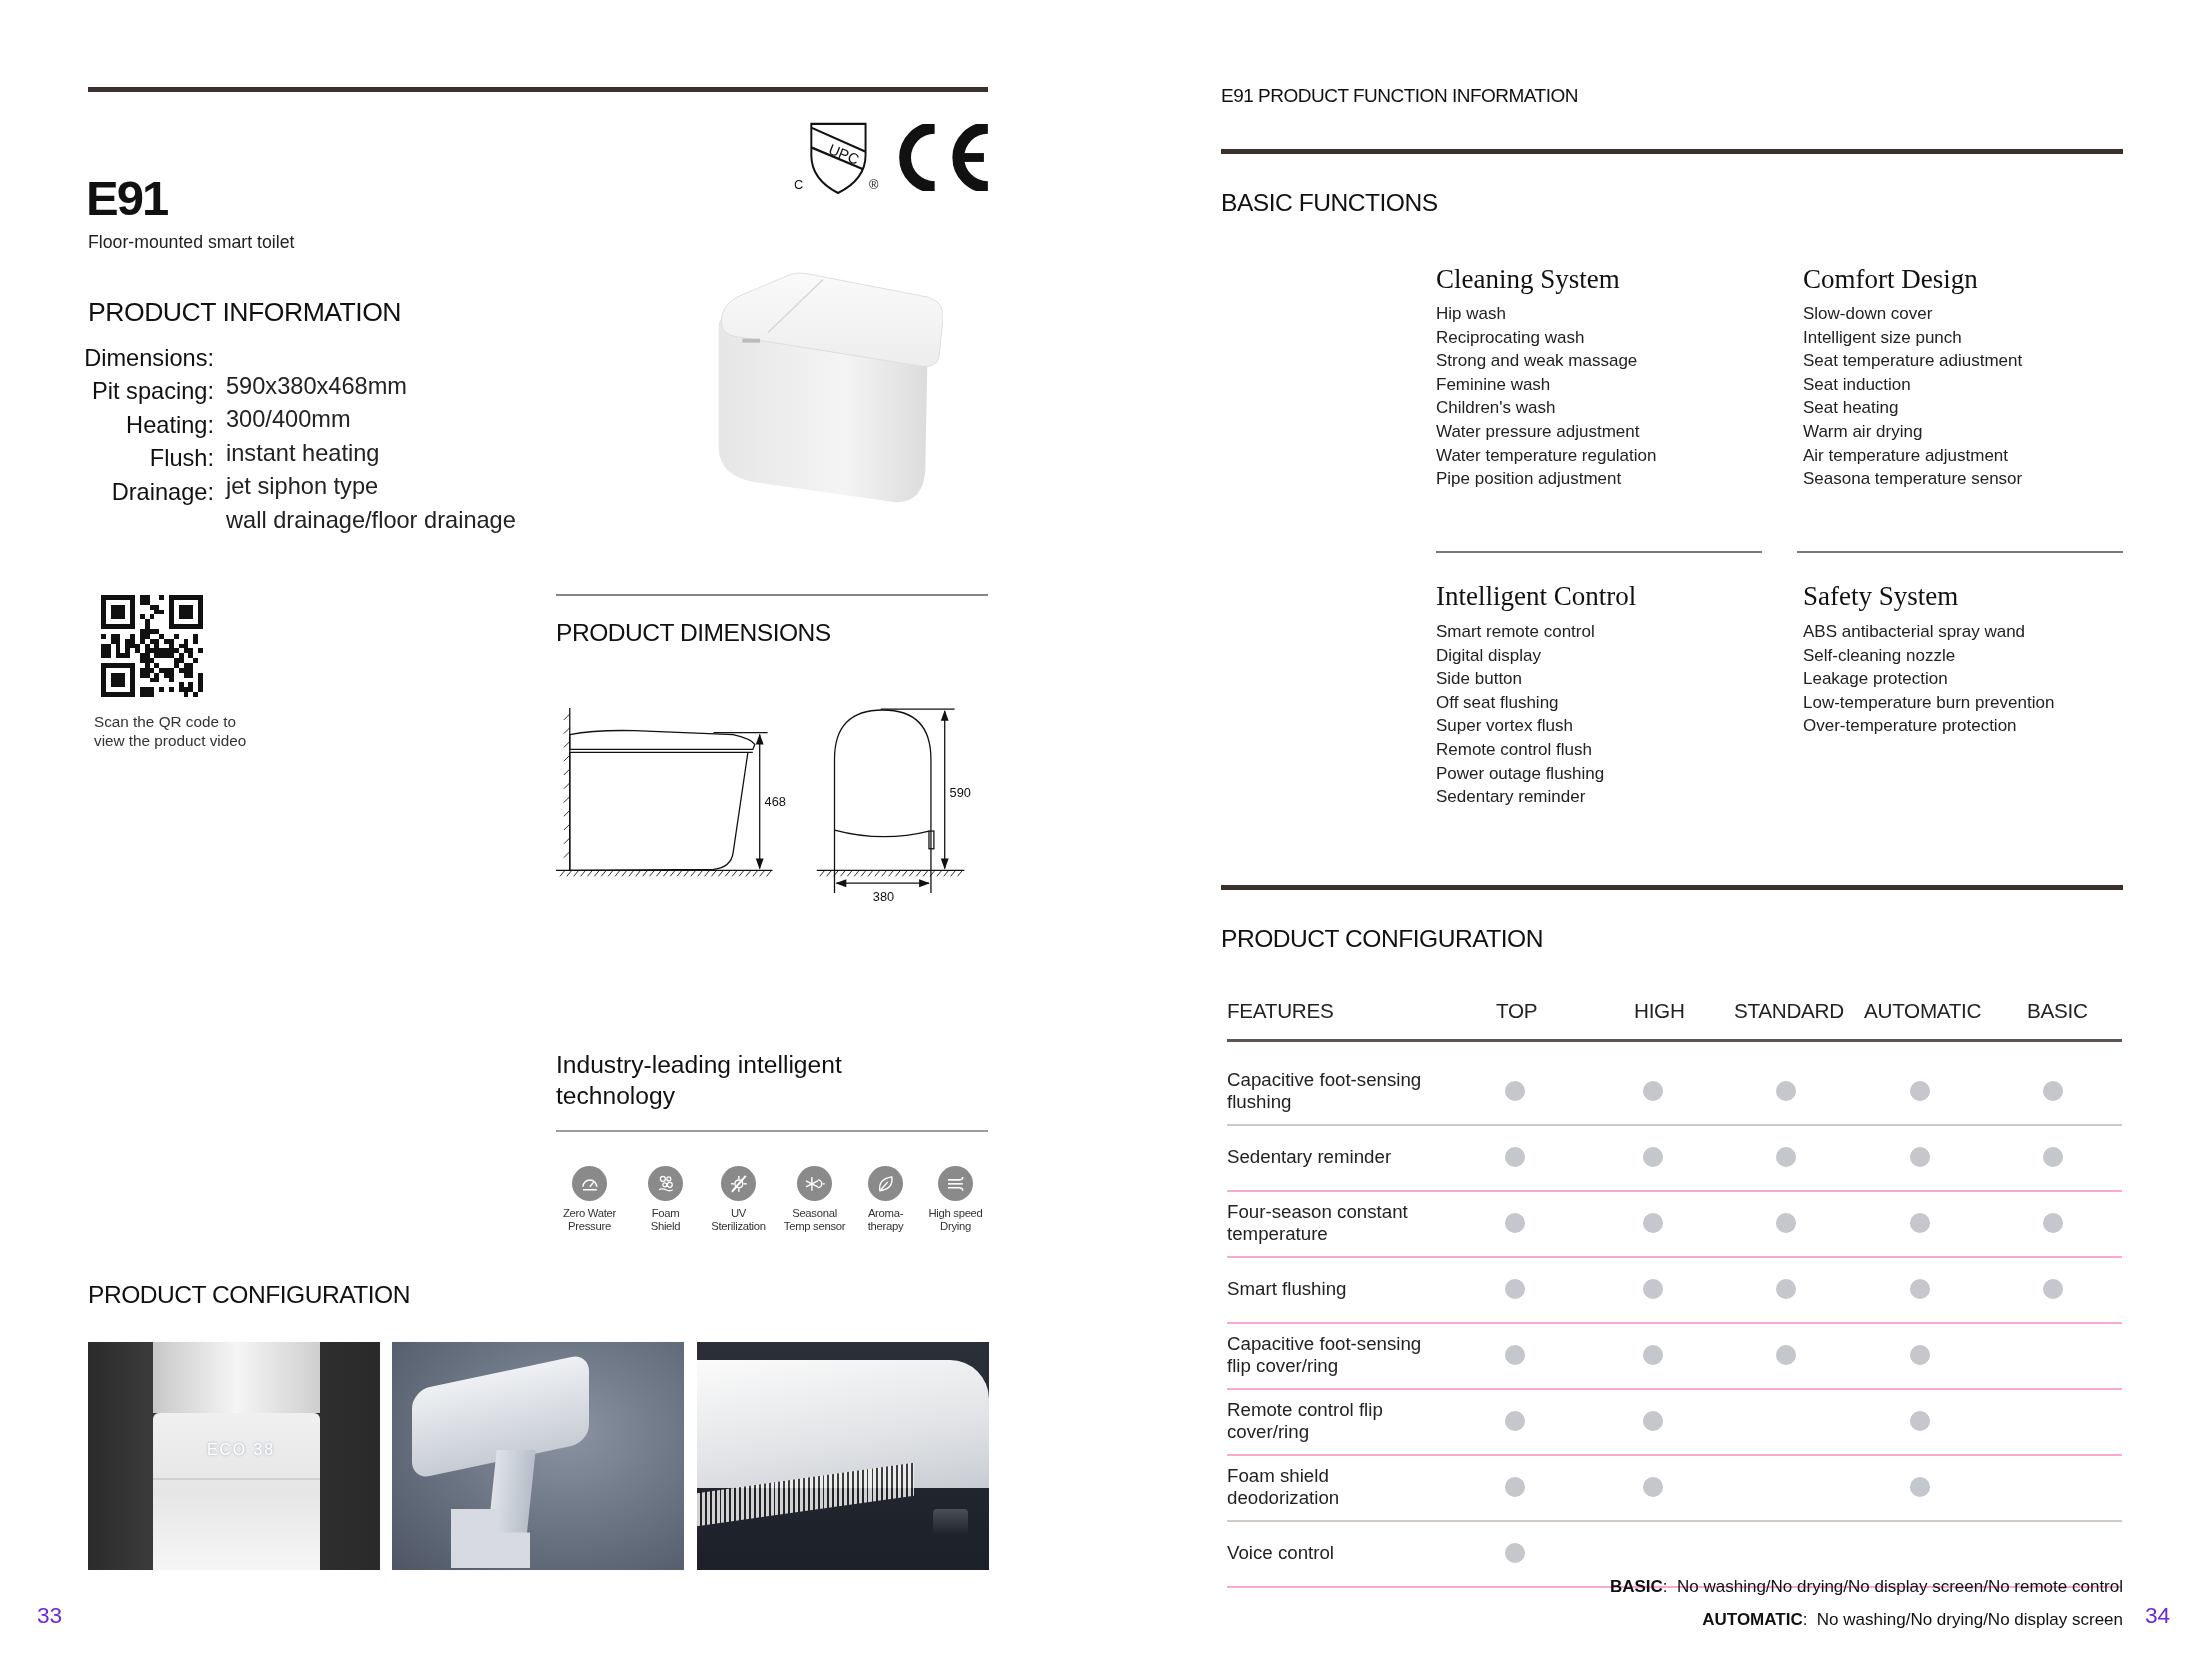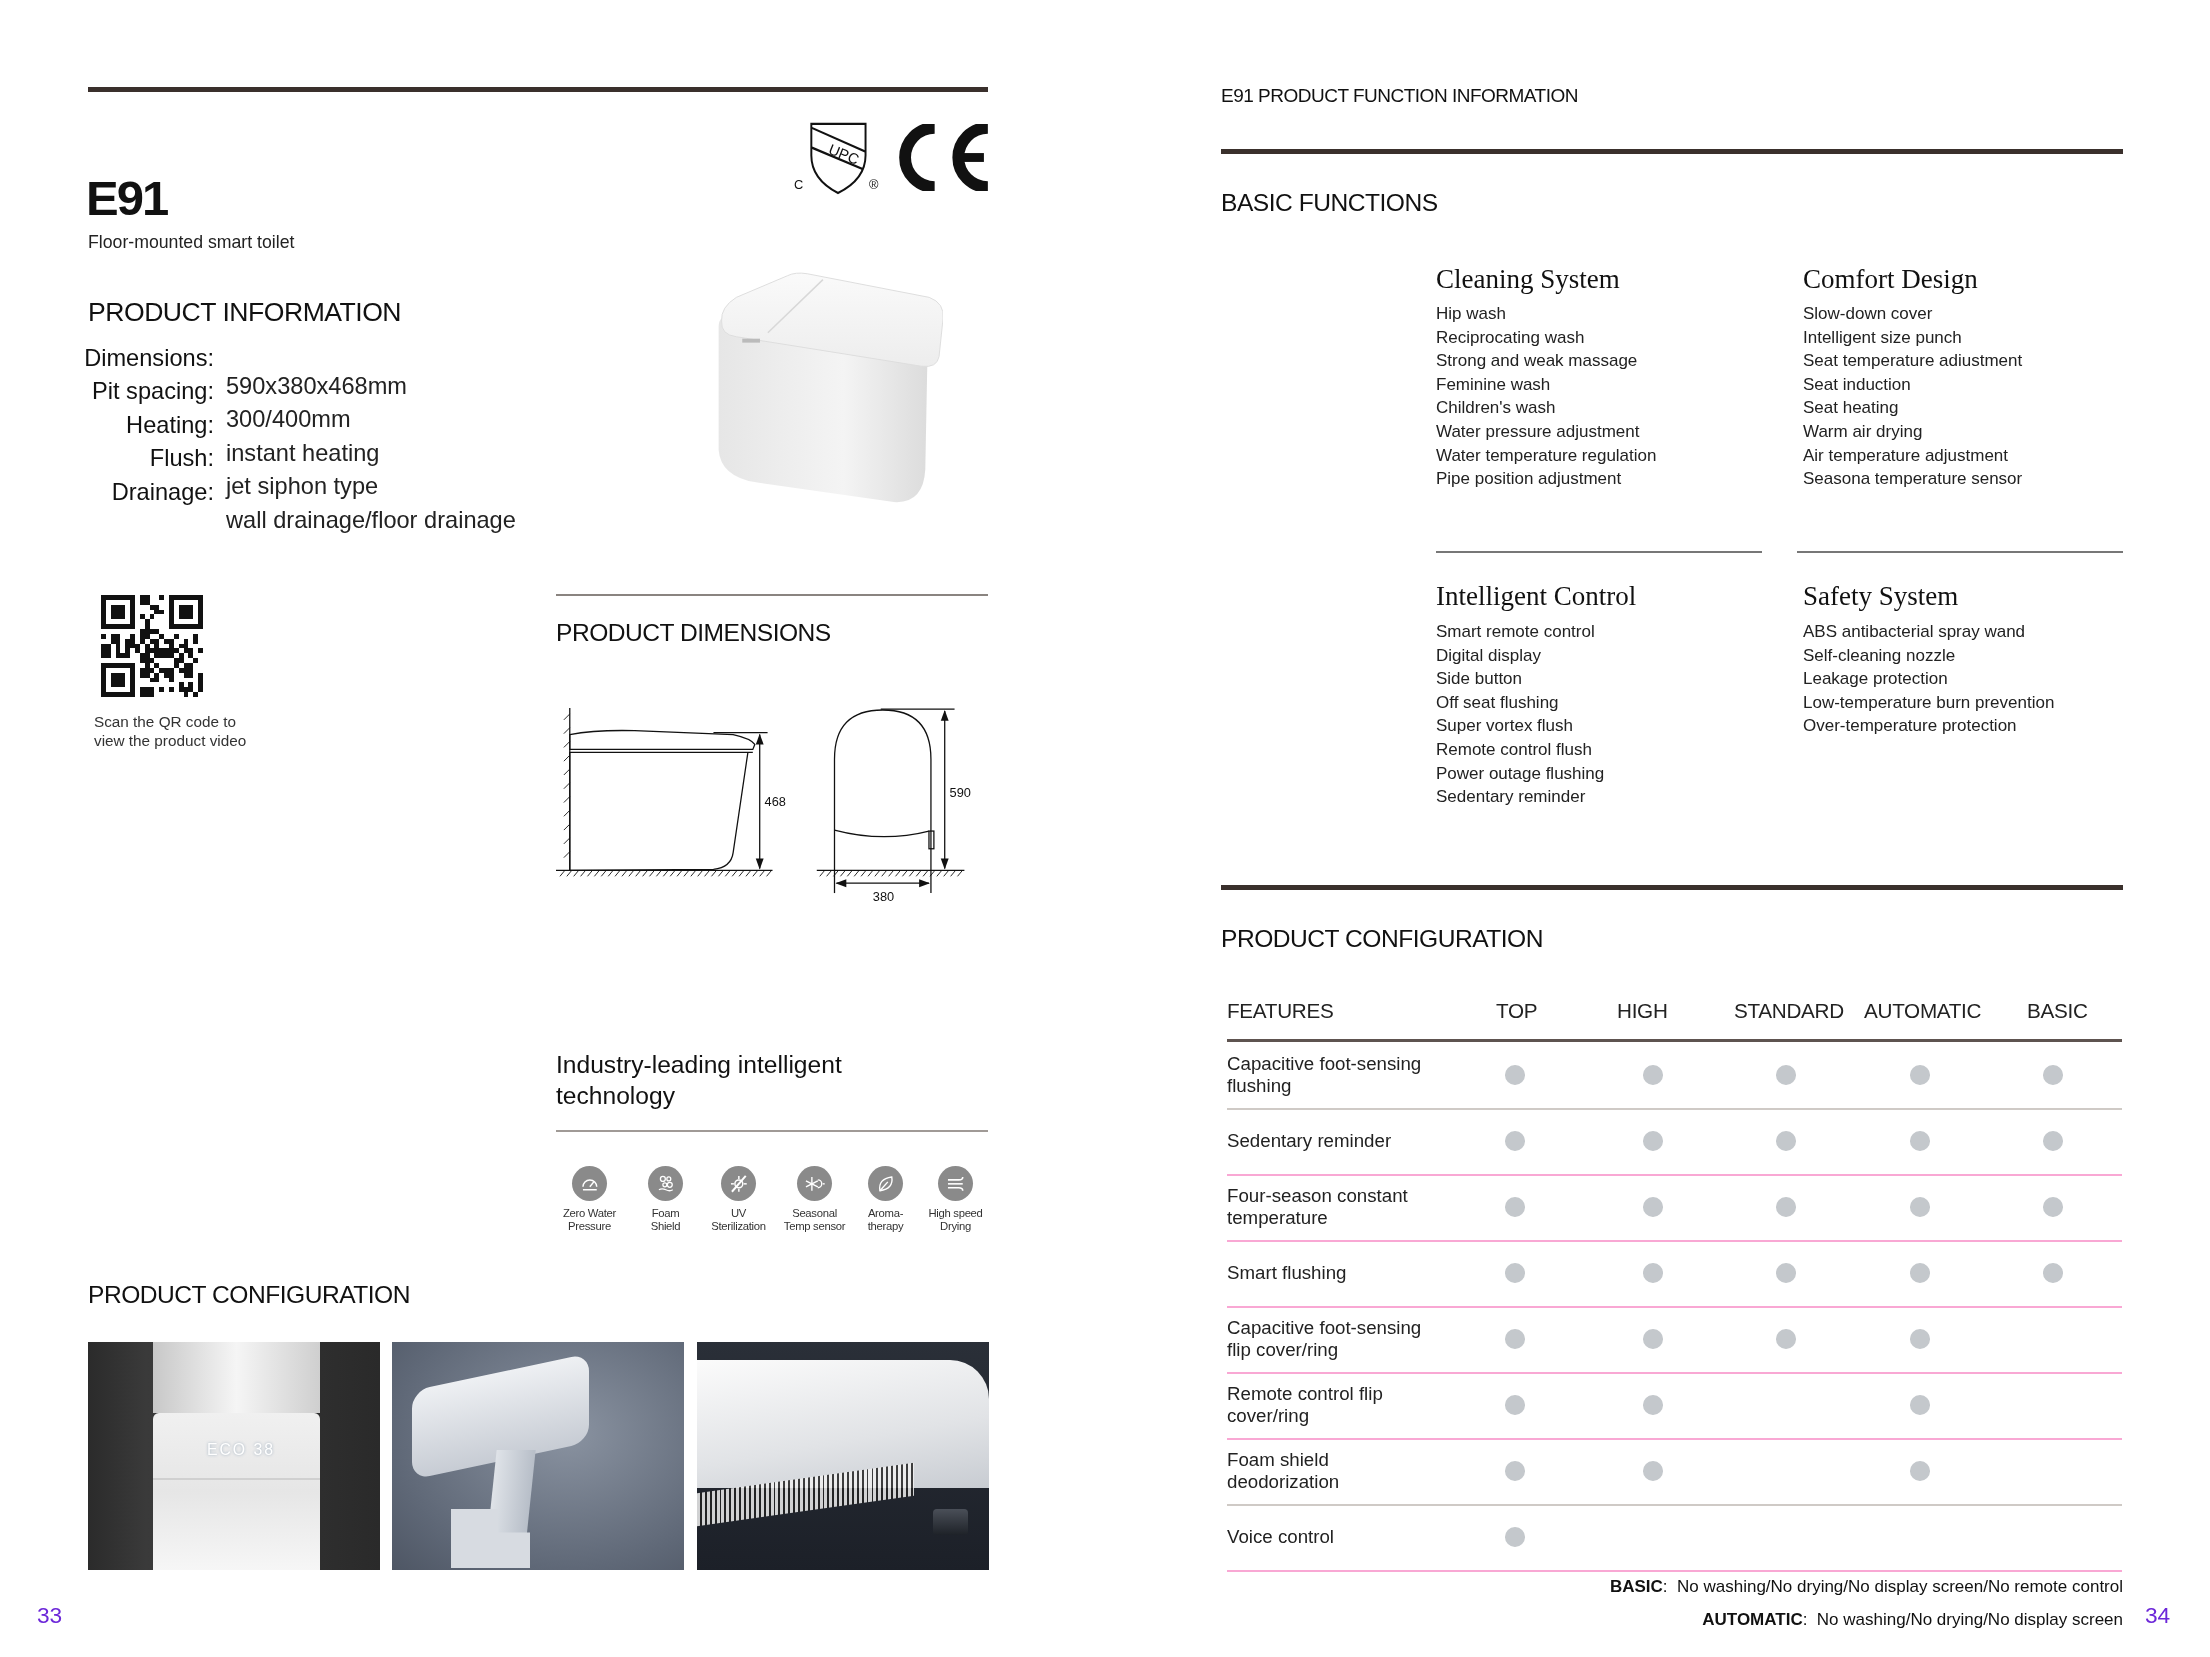--- a/index.html
+++ b/index.html
@@ -30,21 +30,21 @@
   .photo { position:absolute; top:1342px; height:228px; width:292px; overflow:hidden; }
 
   .page-num { position:absolute; top:1602px; font-size:22.7px; color:#6d28d9; font-family:"Liberation Sans", sans-serif; }
 
   
   .group-title { position:absolute; font-size:27px; color:#111; font-family:Liberation Serif, serif; white-space:nowrap; }
   .group-list { position:absolute; font-size:17px; line-height:23.6px; color:#222; font-family:"Liberation Sans", sans-serif; white-space:nowrap; margin:0; padding:0; list-style:none; }
 
   #config-table { position:absolute; left:1227px; top:985px; width:895px; }
   .th { position:absolute; top:13.8px; font-size:20.7px; color:#222; font-family:"Liberation Sans", sans-serif; white-space:nowrap; letter-spacing:-0.3px; }
-  .trow { position:absolute; left:0; width:895px; height:66px; border-bottom:2px solid #f9a8d4; }
+  .trow { position:absolute; left:0; width:895px; height:66px; border-bottom:2px solid #f9a8d4;margin-top:16px; }
   .trow-label { position:absolute; left:0; top:50%; transform:translateY(-50%); font-size:18.7px; line-height:21.7px; color:#222; font-family:"Liberation Sans", sans-serif; width:217px; }
   .dot { position:absolute; top:50%; width:19.7px; height:19.7px; margin-top:-9.9px; margin-left:-9.9px; border-radius:50%; background:#c4c8cc; }
   .note { position:absolute; font-size:17px; color:#111; font-family:"Liberation Sans", sans-serif; white-space:nowrap; text-align:right; right:88px; }
   .note b { font-weight:bold; }
 </style>
 </head>
 <body>
 
 <div class="rule-thick" style="left:88px; top:87px; width:900px;"></div>
 
@@ -531,21 +531,21 @@
     <li>Low-temperature burn prevention</li>
     <li>Over-temperature protection</li>
   </ul>
 
 <div class="rule-thick" style="left:1221px; top:885px; width:902px;"></div>
 <div class="heading" style="left:1221px; top:925px; font-size:24.6px;">PRODUCT CONFIGURATION</div>
 
 <div id="config-table">
   <div class="th" style="left:0;">FEATURES</div>
   <div class="th" style="left:269px;">TOP</div>
-  <div class="th" style="left:390px;">HIGH</div>
+  <div class="th" style="left:407px;">HIGH</div>
   <div class="th" style="left:507px;">STANDARD</div>
   <div class="th" style="left:637px;">AUTOMATIC</div>
   <div class="th" style="left:800px;">BASIC</div>
   <div style="position:absolute; left:0; top:54px; width:895px; height:3px; background:#5e5450;"></div>
   <div id="table-body" style="position:absolute; left:0; top:57px; width:895px;">
       <div class="trow" style="top: 0px; border-bottom-color: rgb(207, 202, 198);">
         <div class="trow-label">Capacitive foot-sensing flushing</div>
         <div class="dot" style="left: 288px; background: rgb(196, 200, 204);"></div>
         <div class="dot" style="left: 426px; background: rgb(196, 200, 204);"></div>
         <div class="dot" style="left: 559px; background: rgb(196, 200, 204);"></div>

